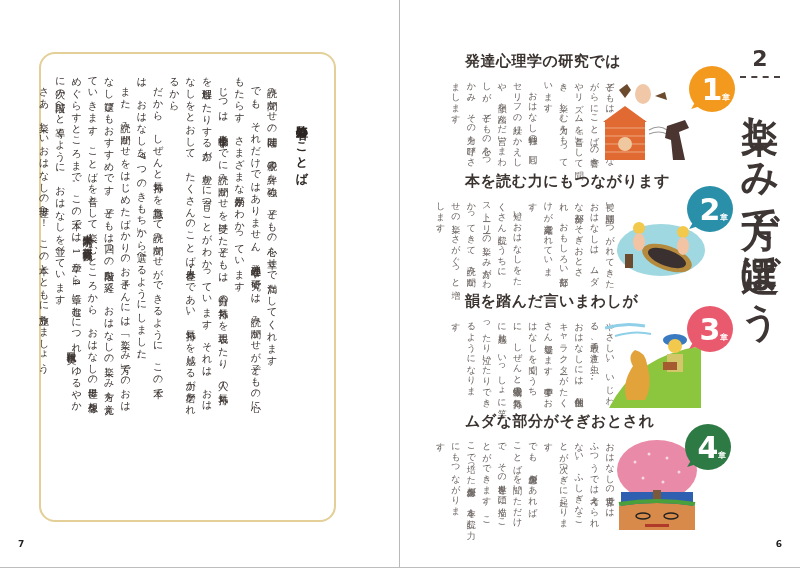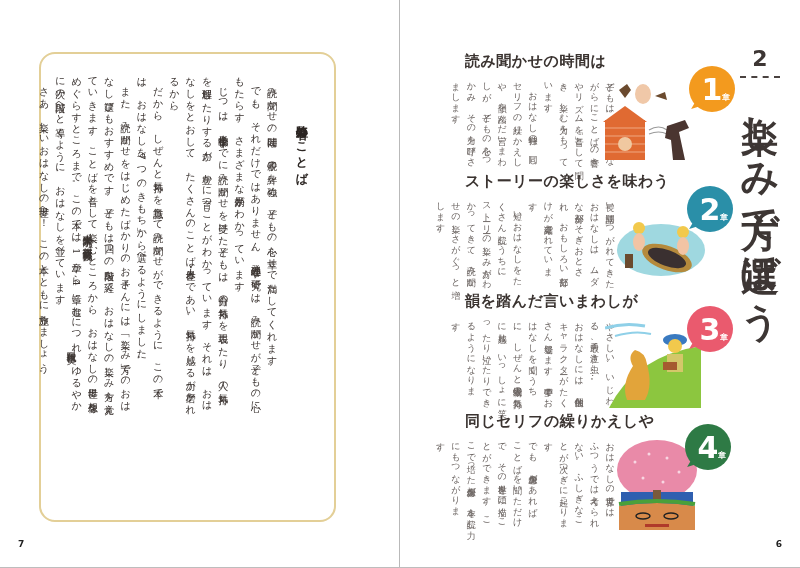--- a/index.html
+++ b/index.html
@@ -100,21 +100,21 @@
 
   <div class="page page-right">
 
     <div class="chapter-title-col">
       <span class="chapter-num-mark">2</span>
       <div class="chapter-dash"></div>
       <div class="chapter-title">楽しみ方で選ぼう</div>
     </div>
 
     <div class="section" style="top:52px;">
-      <div class="section-heading">読み聞かせの時間は</div>
+      <div class="section-heading">発達心理学の研究では</div>
       <div class="section-text" style="width:150px;">
         <p class="noindent">子どもは、うまれながらにことばの響きやリズムを「音」として聞き、楽しむ力をもっています。</p>
         <p>おはなし独特の、同じセリフの繰りかえしや、韻を踏んだ言いまわしが、子どもの心をつかみ、その力を呼びさまします。</p>
       </div>
       <svg class="section-illust" style="left:134px; top:28px;" width="96" height="88" viewBox="0 0 96 88">
         <rect x="6" y="40" width="40" height="40" fill="#e06a32"></rect>
         <g stroke="#f4b896" stroke-width="0.8">
           <line x1="6" y1="48" x2="46" y2="48"></line>
             <line x1="6" y1="56" x2="46" y2="56"></line>
           <line x1="6" y1="64" x2="46" y2="64"></line>
@@ -129,21 +129,21 @@
         <ellipse cx="44" cy="14" rx="8" ry="10" fill="#f0c8a8"></ellipse>
         <path d="M56 16 l10 -4 l2 8 Z" fill="#6b4a2e"></path>
       </svg>
       <div class="chapter-badge" style="left:224px; top:14px; background:#f39a1e; color:#f39a1e;">
         <span style="color:#fff;">1</span>
         <span class="badge-suffix" style="color:#fff;">章</span>
       </div>
     </div>
 
     <div class="section" style="top:172px;">
-      <div class="section-heading">ストーリーの楽しさを味わう</div>
+      <div class="section-heading">本を読む力にもつながります</div>
       <div class="section-text" style="width:150px;">
         <p class="noindent">長い間語りつがれてきたおはなしは、ムダな部分がそぎおとされ、おもしろい部分だけが凝縮されています。</p>
         <p>短いおはなしをたくさん読むうちに、ストーリーの楽しみ方がわかってきて、読み聞かせの楽しさがぐっと増します。</p>
       </div>
       <svg class="section-illust" style="left:150px; top:40px;" width="90" height="70" viewBox="0 0 90 70">
         <ellipse cx="46" cy="38" rx="44" ry="26" fill="#9fd8e0"></ellipse>
         <ellipse cx="52" cy="46" rx="26" ry="12" fill="#b58a3c" transform="rotate(20 52 46)"></ellipse>
         <ellipse cx="52" cy="46" rx="20" ry="8" fill="#3a3030" transform="rotate(20 52 46)"></ellipse>
         <circle cx="24" cy="16" r="6" fill="#f2c94c"></circle>
         <ellipse cx="24" cy="30" rx="6" ry="9" fill="#f2c4a4"></ellipse>
@@ -173,21 +173,21 @@
         <rect x="58" y="46" width="14" height="8" fill="#a55a30"></rect>
         <path d="M28 50 Q22 40 30 34 Q40 36 42 48 Q48 70 40 84 L22 84 Q16 68 28 50 Z" fill="#e2a43a"></path>
       </svg>
       <div class="chapter-badge" style="left:222px; top:14px; background:#ea5a6e; color:#ea5a6e;">
         <span style="color:#fff;">3</span>
         <span class="badge-suffix" style="color:#fff;">章</span>
       </div>
     </div>
 
     <div class="section" style="top:412px;">
-      <div class="section-heading">同じセリフの繰りかえしや</div>
+      <div class="section-heading">ムダな部分がそぎおとされ</div>
       <div class="section-text" style="width:150px;">
         <p class="noindent">おはなしの世界では、ふつうでは考えられない、ふしぎなことが次つぎに起こります。</p>
         <p class="noindent">でも、想像力があれば、ことばを聞いただけで、その世界を頭に描くことができます。ここで培った想像力が、本を読む力にもつながります。</p>
       </div>
       <svg class="section-illust" style="left:150px; top:26px;" width="84" height="92" viewBox="0 0 84 92">
         <ellipse cx="42" cy="32" rx="40" ry="30" fill="#e98aa8"></ellipse>
         <g fill="#f8d6e2">
           <circle cx="20" cy="24" r="1.5"></circle>
             <circle cx="34" cy="16" r="1.5"></circle>
             <circle cx="52" cy="20" r="1.5"></circle>

